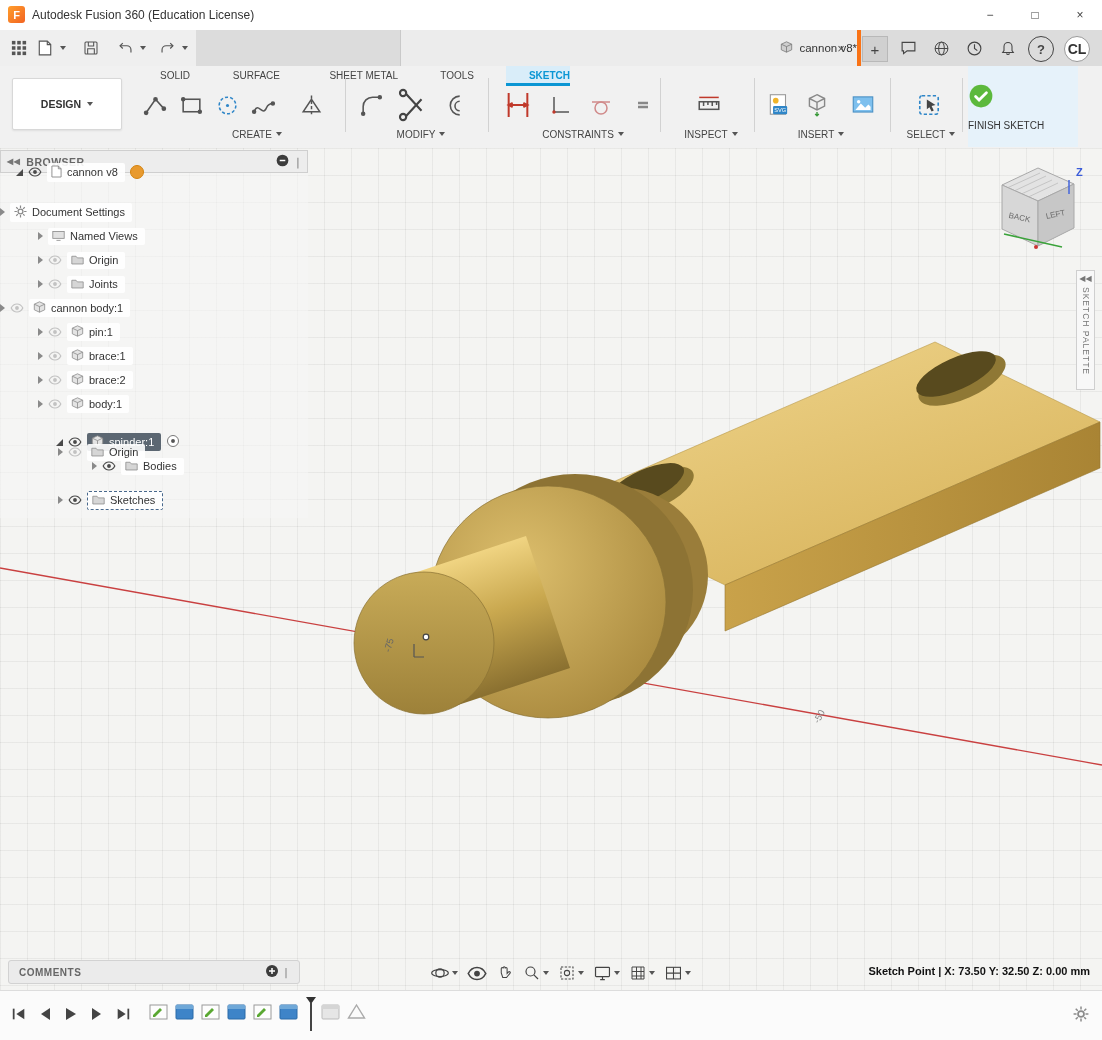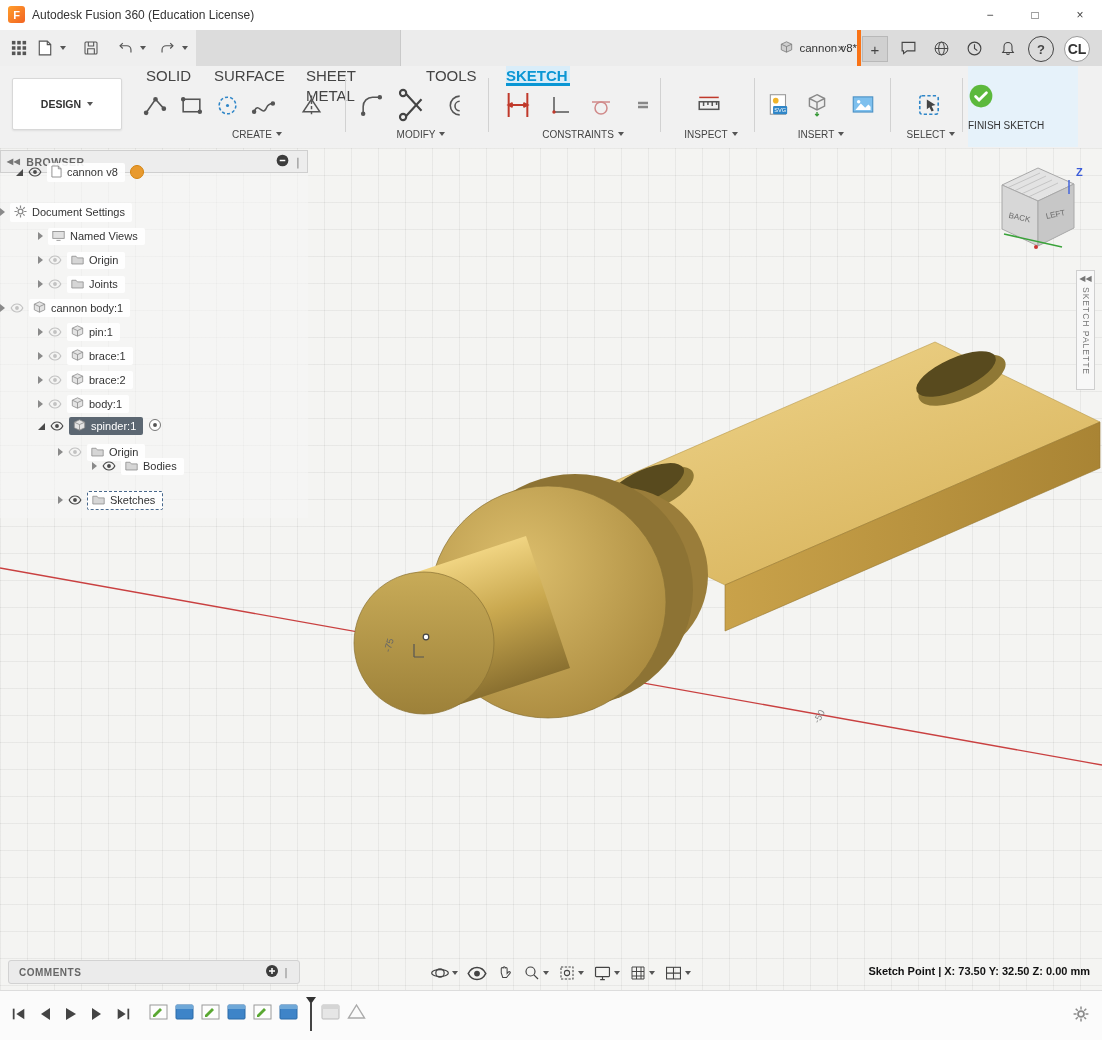--- a/index.html
+++ b/index.html
@@ -26,21 +26,21 @@
   #new-tab{left:862px;top:6px;width:24px;height:24px;background:#d0d0d0;border:1px solid #b8b8b8;
     font-size:15px;color:#444;display:flex;align-items:center;justify-content:center;}
   .appicon{top:7px;width:24px;height:22px;display:flex;align-items:center;justify-content:center;color:#454545;}
   #avatar{left:1064px;top:6px;width:24px;height:24px;border-radius:50%;background:#fff;border:1px solid #9a9a9a;
     font-size:14px;color:#333;font-weight:bold;display:flex;align-items:center;justify-content:center;}
 
   
   #ribbon{left:0;top:66px;width:1102px;height:82px;background:#f1f1f1;border-bottom:1px solid #cfcfcf;}
   #design-btn{left:12px;top:12px;width:108px;height:50px;background:#fff;border:1px solid #d8d8d8;border-radius:2px;
     display:flex;align-items:center;justify-content:center;gap:6px;font-size:10.5px;font-weight:bold;color:#333;box-shadow:0 1px 2px rgba(0,0,0,.08);}
-  .rtab{top:0;height:20px;line-height:20px;font-size:15px;color:#444;text-align:left;}
+  .rtab{top:0;height:20px;line-height:20px;font-size:10px;color:#444;text-align:right;}
   .rtab.active{background:#d9edf9;color:#0a96d4;font-weight:bold;border-bottom:3px solid #0a96d4;box-sizing:border-box;}
   .tool{top:24px;width:30px;height:30px;display:flex;align-items:center;justify-content:center;}
   .glabel{top:60px;height:16px;font-size:10px;color:#444;display:flex;align-items:center;justify-content:center;gap:4px;}
   .gdivider{top:12px;width:1px;height:54px;background:#d2d2d2;}
   #finish-panel{left:968px;top:0;width:110px;height:81px;background:#e6f2fa;display:flex;flex-direction:column;justify-content:center;gap:7px;}
   #finish-label{font-size:10px;color:#333;}
 
   
   #canvas{left:0;top:148px;width:1102px;height:842px;background-color:#f4f4f2;
     background-image:linear-gradient(to right,rgba(110,110,110,.09) 1px,transparent 1px),
@@ -590,21 +590,21 @@
         </span>
       <span class="pill">
         <span><svg width="13" height="12" viewBox="0 0 16 15">
               <path d="M8 1l6.5 3v7L8 14 1.5 11V4z" fill="#e4e4e4" stroke="#8a8a8a"></path>
               <path d="M1.5 4L8 7l6.5-3M8 7v7" fill="none" stroke="#8a8a8a"></path>
             </svg></span>
         <span>body:1</span>
       </span>
     </div>
 
-    <div class="brow selected" style="top:264px;padding-left:38px">
+    <div class="brow selected" style="top:280px;padding-left:56px">
       <span class="tri-e"></span>
       <span class="eye">
           <svg width="14" height="10" viewBox="0 0 16 12">
             <path d="M1 6C2.5 3 5 1.2 8 1.2S13.5 3 15 6c-1.5 3-4 4.8-7 4.8S2.5 9 1 6z" fill="none" stroke="currentColor" stroke-width="1.4"></path>
             <circle cx="8" cy="6" r="2.3" fill="currentColor"></circle>
           </svg>
         </span>
       <span class="pill">
         <span><svg width="13" height="12" viewBox="0 0 16 15">
               <path d="M8 1l6.5 3v7L8 14 1.5 11V4z" fill="#e4e4e4" stroke="#8a8a8a"></path>

